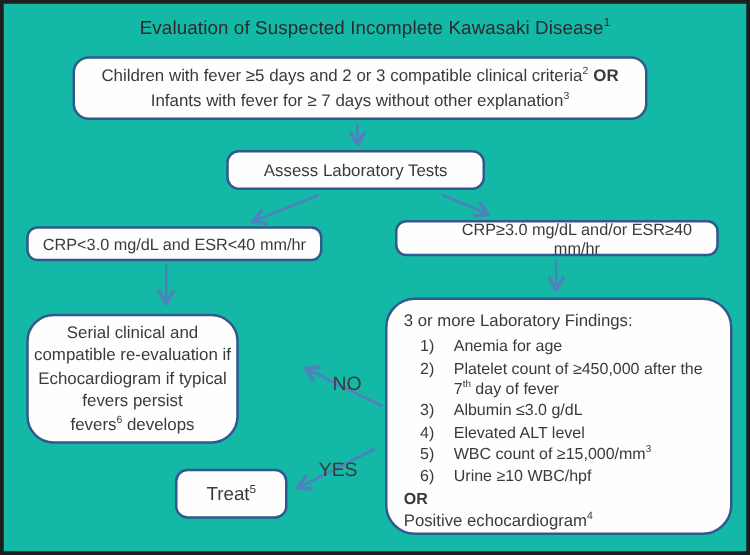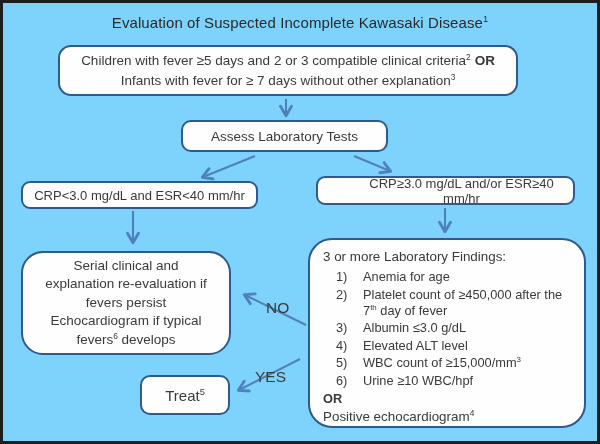--- a/index.html
+++ b/index.html
@@ -4,21 +4,21 @@
 <style>
   html, body {
     margin: 0; padding: 0;
     background: #ffffff;
     font-family: "Liberation Sans", sans-serif;
   }
   .canvas {
     position: relative;
     width: 600px; height: 444px;
     box-sizing: border-box;
-    background: #7dd3fc;
+    background: #14b8a6;
     border: 3px solid #1e1e1e;
     overflow: hidden;
     color: #3a3a3a;
   }
   .title {
     position: absolute;
     top: 11px; left: 0; right: 0;
     text-align: center;
     font-size: 15px;
     color: #2b2b2b;
@@ -51,21 +51,21 @@
     border-radius: 9px;
     font-size: 13px;
   }
   .right-crit-box {
     left: 313px; top: 173px; width: 259px; height: 29px;
     border-radius: 9px;
     font-size: 13px;
     padding-left: 32px;
   }
   .serial-box {
-    left: 18px; top: 248px; width: 210px; height: 104px;
+    left: 18px; top: 248px; width: 170px; height: 104px;
     border-radius: 22px;
     font-size: 13.5px;
     line-height: 18.5px;
   }
   .findings-box {
     left: 305px; top: 235px; width: 278px; height: 190px;
     border-radius: 24px;
     align-items: flex-start;
     justify-content: flex-start;
     text-align: left;
@@ -142,23 +142,23 @@
   <div class="node left-crit-box">
     <span>CRP&lt;3.0 mg/dL and ESR&lt;40 mm/hr</span>
   </div>
 
   <div class="node right-crit-box">
     <span>CRP≥3.0 mg/dL and/or ESR≥40 mm/hr</span>
   </div>
 
   <div class="node serial-box">
     <div>Serial clinical and</div>
-    <div>explanation re-evaluation if</div>
+    <div>compatible re-evaluation if</div>
+    <div>Echocardiogram if typical</div>
     <div>fevers persist</div>
-    <div>Echocardiogram if typical</div>
     <div><span>fevers</span><sup>6</sup><span> develops</span></div>
   </div>
 
   <div class="node findings-box">
     <div class="findings-heading">3 or more Laboratory Findings:</div>
     <ul class="findings-list">
       <li>
           <span class="num">1)</span>
           <span class="itxt">Anemia for age</span>
         </li>

